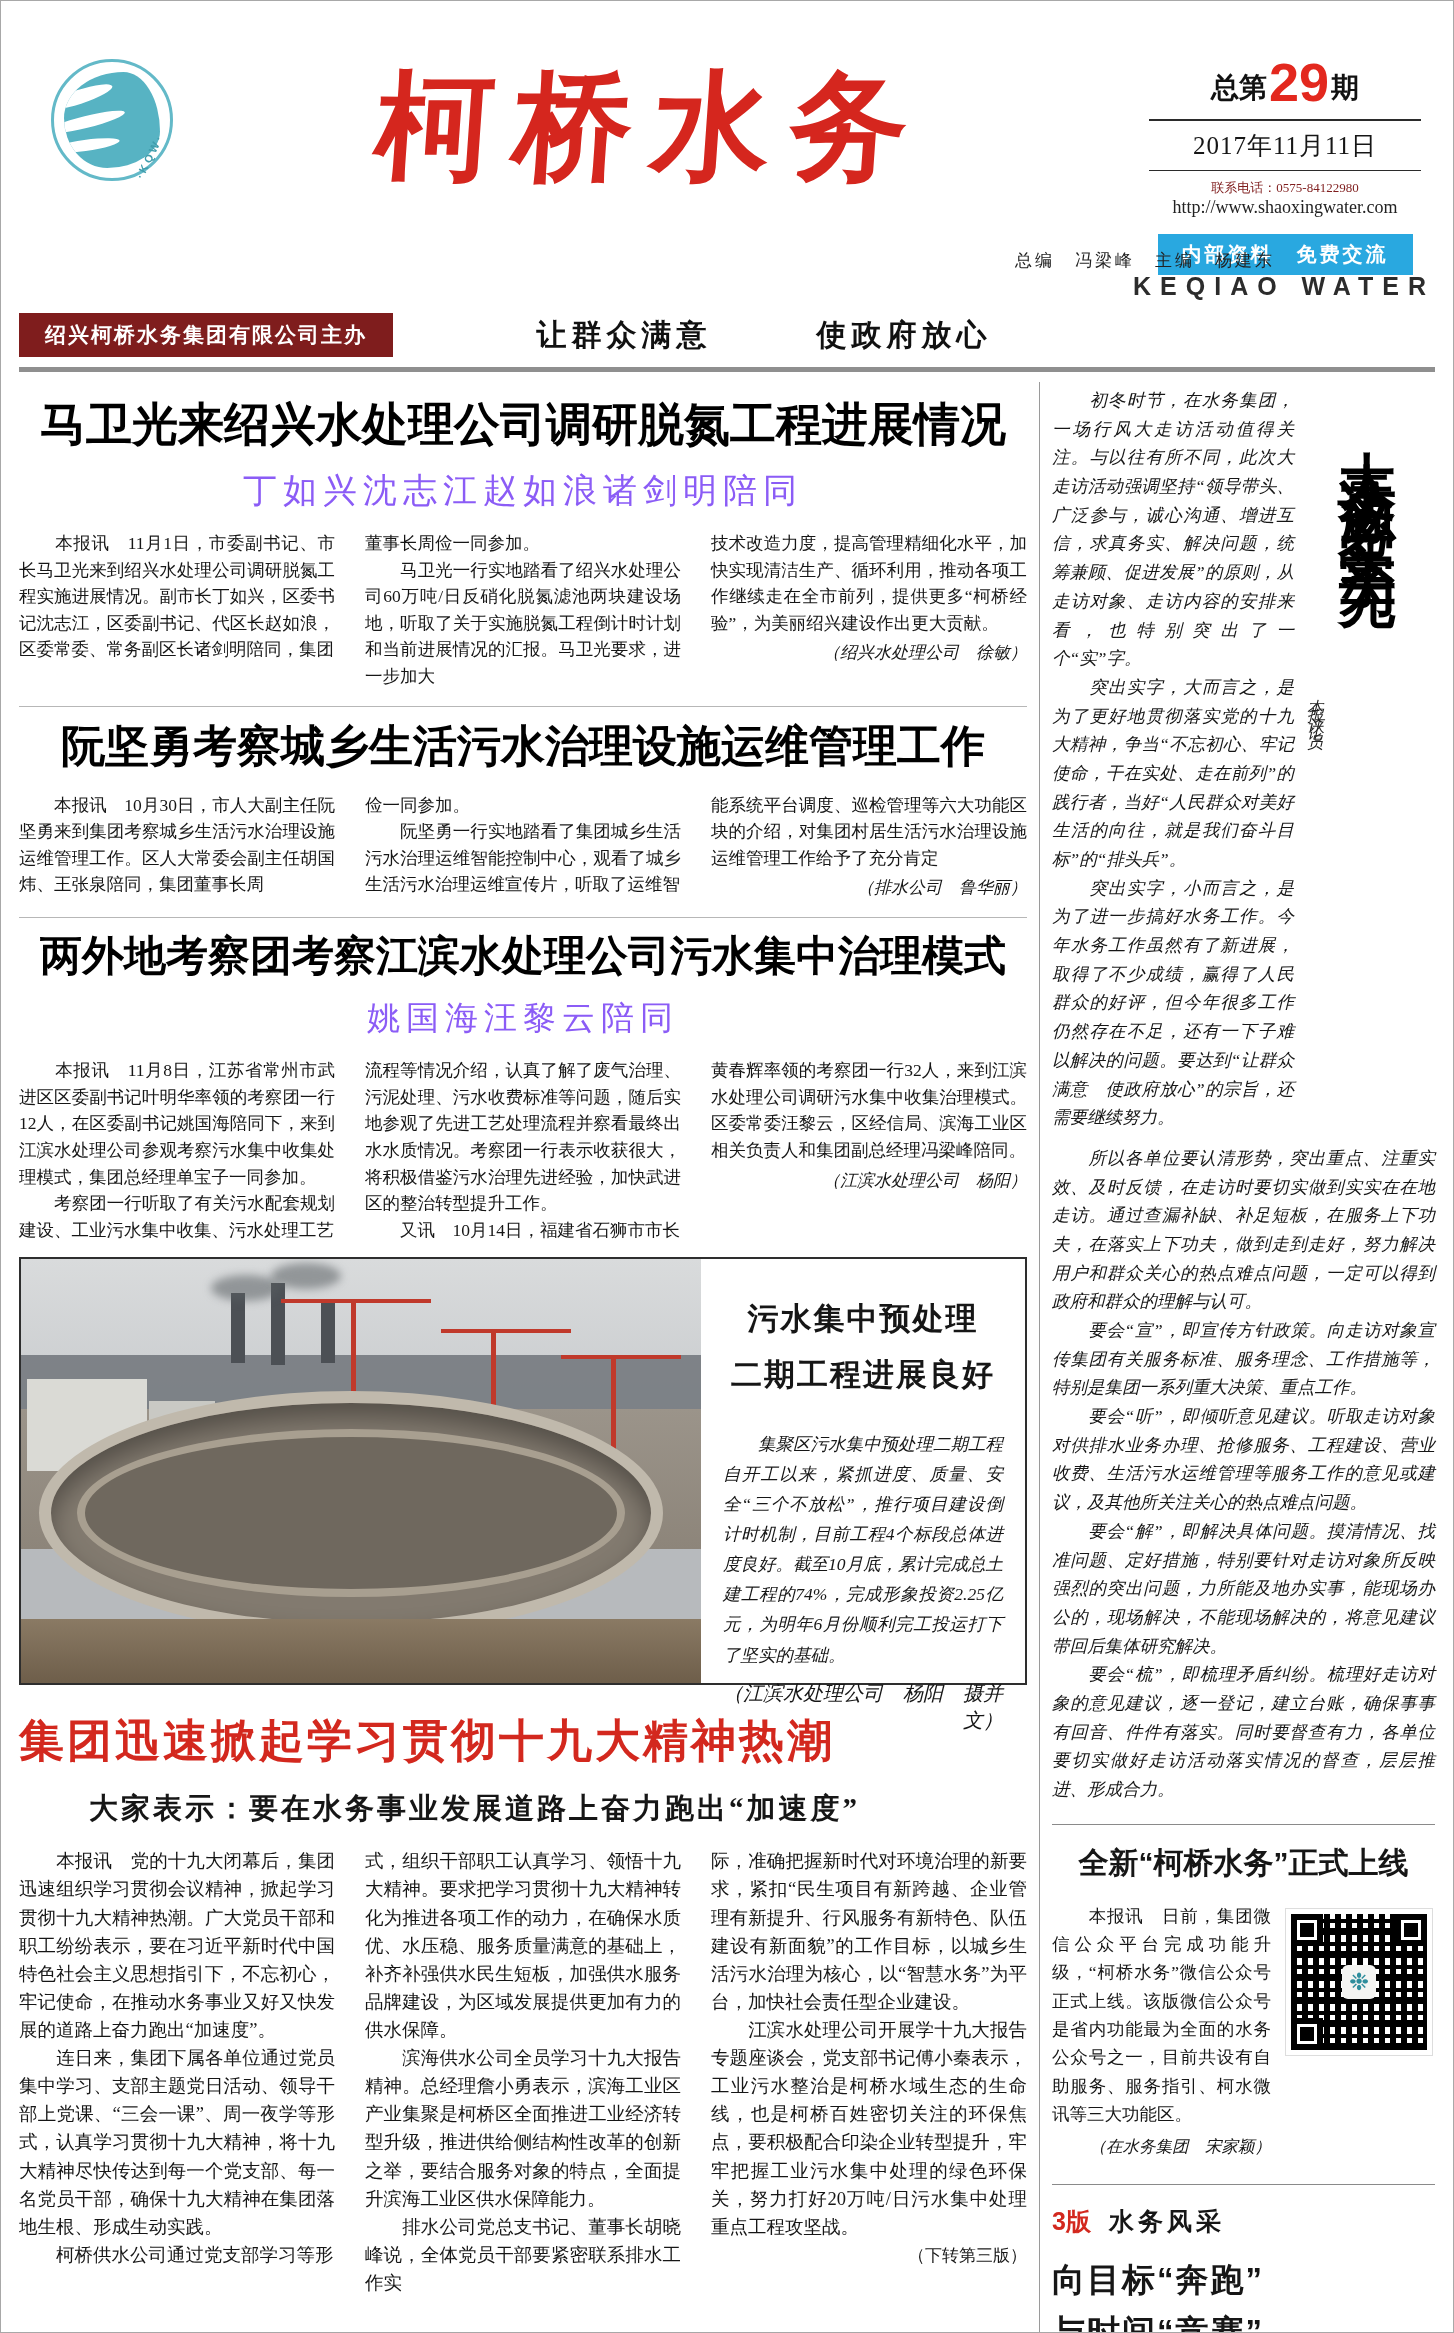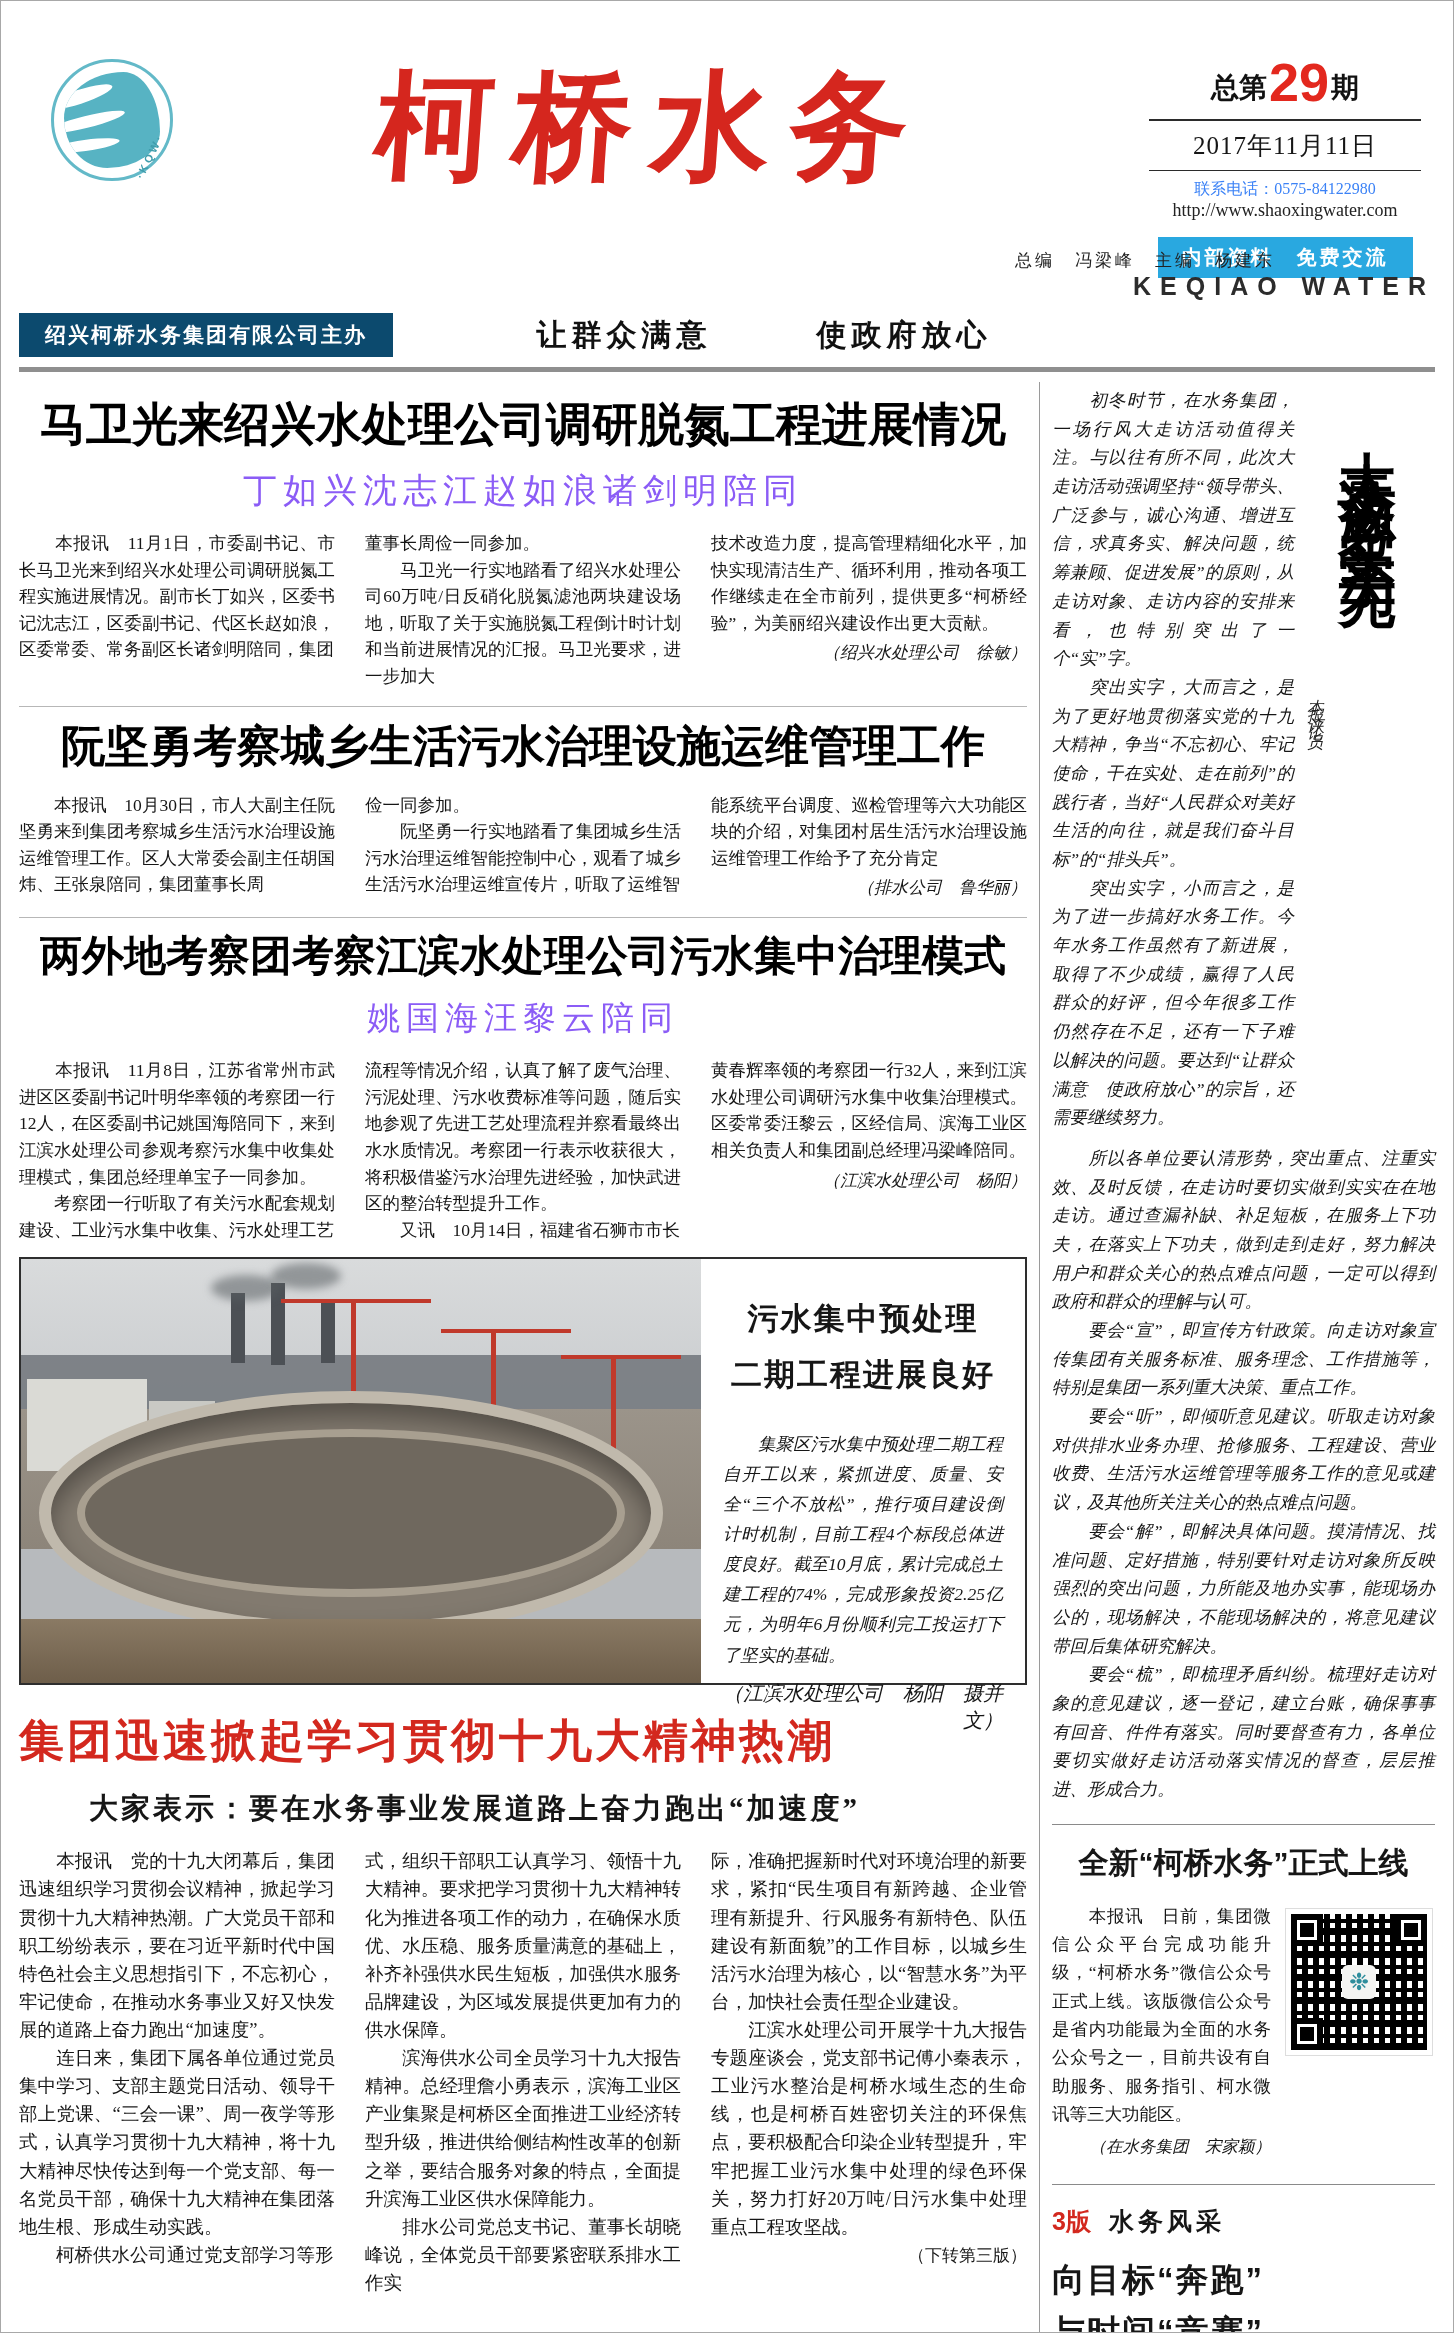--- a/index.html
+++ b/index.html
@@ -18,29 +18,29 @@
   .s2 { width:80px; height:12px; left:-18px; top:44px; transform:rotate(-14deg); }
   .s3 { width:70px; height:11px; left:-14px; top:68px; transform:rotate(-8deg); }
   .logo-kqw { position:absolute; right:-4px; bottom:16px; font-size:11px; color:#3f9dac; transform:rotate(-64deg); letter-spacing:3px; font-family:"Liberation Sans",sans-serif; font-weight:bold; }
   .brand-title { flex:1; text-align:center; font-size:118px; line-height:190px; color:#d5261e; font-weight:bold; letter-spacing:20px; transform:skewX(-4deg); font-family:"DejaVu Serif",serif; white-space:nowrap; }
   .issue-box { flex:0 0 300px; text-align:center; padding-top:24px; }
   .issue-line { font-family:"Liberation Sans",sans-serif; font-weight:bold; font-size:28px; color:#111; }
   .issue-line .no { font-size:54px; color:#e3281e; line-height:1; vertical-align:-4px; padding:0 2px; }
   .issue-hr { border:none; border-top:2px solid #2b2b2b; margin:10px 14px 8px; }
   .issue-hr2 { border:none; border-top:1px solid #2b2b2b; margin:8px 14px; }
   .issue-date { font-size:25px; letter-spacing:1px; }
-  .issue-phone { font-size:16px; margin-top:6px; color:#3b82f6; }
+  .issue-phone { font-size:13px; margin-top:6px; color:#7f1d1d; }
   .issue-site { font-size:18px; color:#222; }
   .badge { display:inline-block; margin-top:16px; background:#29a8e0; color:#fff; font-weight:bold; font-size:20px; letter-spacing:3px; padding:7px 24px; font-family:"Liberation Sans",sans-serif; }
   .header-row2 { display:flex; align-items:flex-end; margin-top:2px;flex-direction:column; }
   .staff { font-size:17px; letter-spacing:3px; color:#222; width:420px; }
   .title-en { flex:1; text-align:center; font-family:"Liberation Sans",sans-serif; font-weight:bold; font-size:25px; letter-spacing:9px; color:#2c2c2c; padding-left:180px; }
   .row2-spacer { width:330px; }
   .header-row3 { display:flex; align-items:center; margin-top:12px; }
-  .organizer { background:#0c4a6e; color:#fff; font-weight:bold; font-size:21px; letter-spacing:2px; padding:8px 26px; font-family:"Liberation Sans",sans-serif; }
+  .organizer { background:#7f1d1d; color:#fff; font-weight:bold; font-size:21px; letter-spacing:2px; padding:8px 26px; font-family:"Liberation Sans",sans-serif; }
   .slogan { flex:1; text-align:center; font-family:"Liberation Sans",sans-serif; font-weight:900; font-size:30px; letter-spacing:5px; color:#111; }
   .row3-spacer { width:300px; }
   .thick-rule { height:5px; background:#8f8f8f; margin-top:10px; }
   
   .main { display:flex; margin-top:4px; }
   .left-col { width:1008px; flex:0 0 1008px; }
   .v-divider { width:1px; background:#9a9a9a; margin:6px 12px 0 12px; }
   .right-col { flex:1; padding-top:10px; }
   
   .headline { font-family:"Liberation Sans",sans-serif; font-weight:900; text-align:center; color:#000; }

